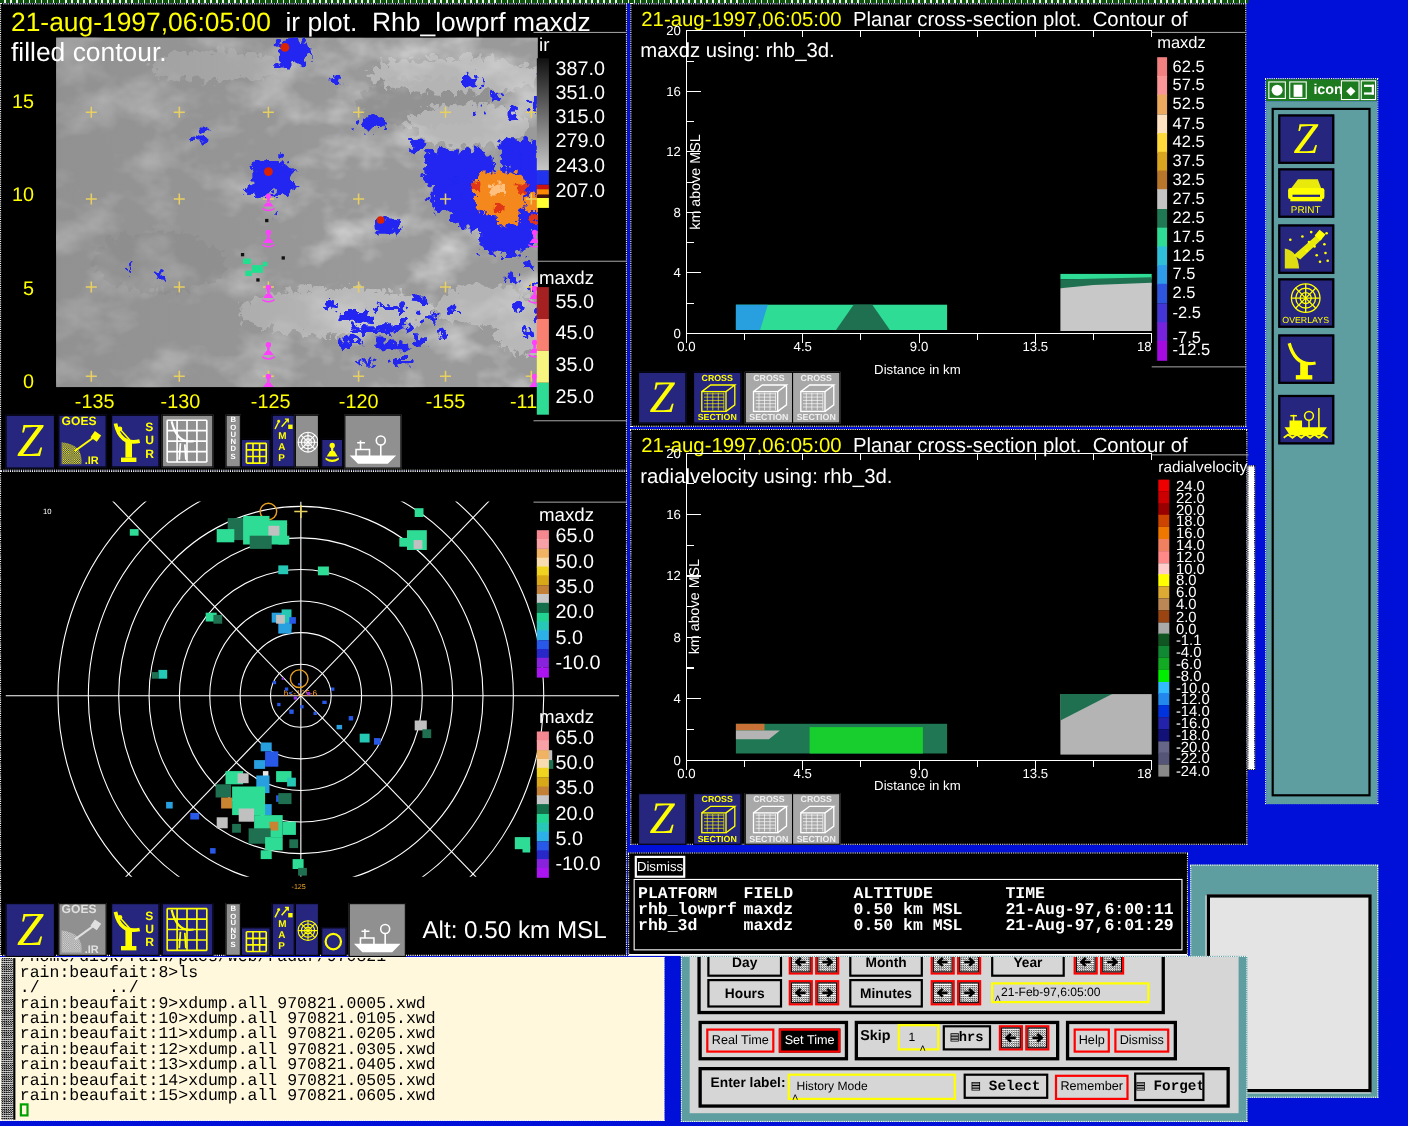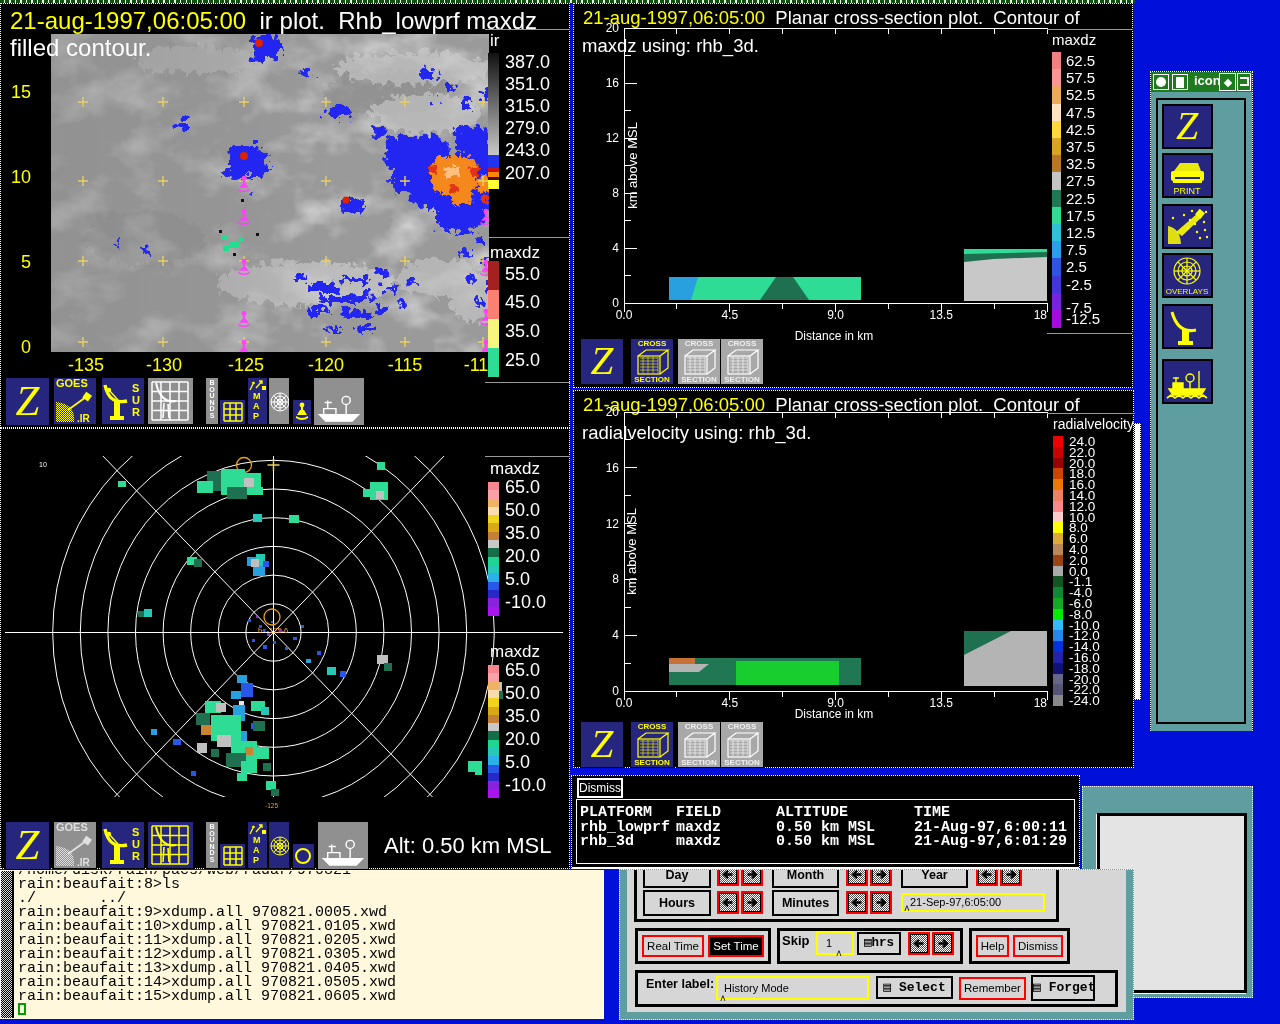--- a/index.html
+++ b/index.html
@@ -214,21 +214,21 @@
 </div>
 <div class="t wh" style="left:9px;top:31px;font-size:24px">filled contour.</div>
 <div class="t y" style="left:0;top:79px;width:30px;font-size:18px;text-align:right">15</div>
 <div class="t y" style="left:0;top:164px;width:30px;font-size:18px;text-align:right">10</div>
 <div class="t y" style="left:0;top:249px;width:30px;font-size:18px;text-align:right">5</div>
 <div class="t y" style="left:0;top:334px;width:30px;font-size:18px;text-align:right">0</div>
 <div class="t y" style="left:63px;top:352px;width:44px;font-size:18px;text-align:center">-135</div>
 <div class="t y" style="left:141px;top:352px;width:44px;font-size:18px;text-align:center">-130</div>
 <div class="t y" style="left:223px;top:352px;width:44px;font-size:18px;text-align:center">-125</div>
 <div class="t y" style="left:303px;top:352px;width:44px;font-size:18px;text-align:center">-120</div>
-<div class="t y" style="left:382px;top:352px;width:44px;font-size:18px;text-align:center">-115</div>
+<div class="t y" style="left:382px;top:352px;width:44px;font-size:18px;text-align:center">-155</div>
 <div class="t y" style="left:458px;top:352px;width:44px;font-size:18px;text-align:center">-110</div>
 <div class="a" style="left:484px;top:25px;width:85px;height:1px;background:#999"></div>
 <div class="a" style="left:484px;top:233px;width:85px;height:1px;background:#999"></div>
 <div class="a" style="left:484px;top:378px;width:85px;height:1px;background:#999"></div>
 <div class="t wh" style="left:489px;top:28px;font-size:17px">ir</div>
 <div class="a" style="left:487px;top:49px;width:11px;height:102px;background:linear-gradient(#111,#c8c8c8)"></div>
 <div class="a" style="left:487px;top:151px;width:11px;height:13px;background:#2233ee"></div>
 <div class="a" style="left:487px;top:164px;width:11px;height:4px;background:#cc1111"></div>
 <div class="a" style="left:487px;top:168px;width:11px;height:5px;background:#ff8800"></div>
 <div class="a" style="left:487px;top:173px;width:11px;height:3px;background:#441111"></div>
@@ -946,21 +946,21 @@
     <div class="a rb" style="left:226px;top:21px;width:22px;height:23px">
       <div class="a stip2" style="left:0;top:0;width:18px;height:19px;border:1px solid #000"><svg width="16" height="17" viewBox="0 0 18 19">
           <path d="M14 9.5 H5 M9 5.5 L4.5 9.5 L9 13.5" stroke="#000" stroke-width="2.6" fill="none"></path>
         </svg></div>
     </div>
     <div class="a rb" style="left:250px;top:21px;width:22px;height:23px">
       <div class="a stip2" style="left:0;top:0;width:18px;height:19px;border:1px solid #000"><svg width="16" height="17" viewBox="0 0 18 19">
           <path d="M4 9.5 H13 M9 5.5 L13.5 9.5 L9 13.5" stroke="#000" stroke-width="2.6" fill="none"></path>
         </svg></div>
     </div>
-    <div class="a" style="left:281px;top:23px;width:144px;height:19px;background:#d6d6d6;border:2px solid #ffff00;font-size:11px;line-height:15px;padding-left:7px;color:#000">21-Sep-97,6:05:00</div>
+    <div class="a" style="left:281px;top:23px;width:144px;height:19px;background:#d6d6d6;border:2px solid #ffff00;font-size:11px;line-height:15px;padding-left:7px;color:#000">21-Feb-97,6:05:00</div>
     <div class="t" style="left:284px;top:34px;font-size:10px;color:#000">˄</div>
     <div class="grp" style="left:15px;top:58px;width:136px;height:36px"></div>
     <div class="gbtn rb" style="left:22px;top:65px;width:62px;height:22px;font-size:11.5px;line-height:18px;white-space:nowrap">Real Time</div>
     <div class="gbtn rb" style="left:88px;top:65px;width:56px;height:22px;font-size:11.5px;line-height:18px;white-space:nowrap;background:#000;color:#fff">Set Time</div>
     <div class="grp" style="left:157px;top:58px;width:186px;height:36px"></div>
     <div class="t" style="left:162px;top:64px;font-size:13px;font-weight:bold;color:#000">Skip</div>
     <div class="a" style="left:196px;top:61px;width:38px;height:24px;background:#d6d6d6;border:2px solid #ffff00;font-size:11px;line-height:20px;color:#000;padding-left:8px">1</div>
     <div class="t" style="left:216px;top:79px;font-size:10px;color:#000">˄</div>
     <div class="gbtn bb mono" style="left:237px;top:62px;width:44px;height:23px;font-size:12.5px;font-weight:bold;line-height:19px">▤hrs</div>
     <div class="a rb" style="left:288px;top:62px;width:22px;height:23px">

